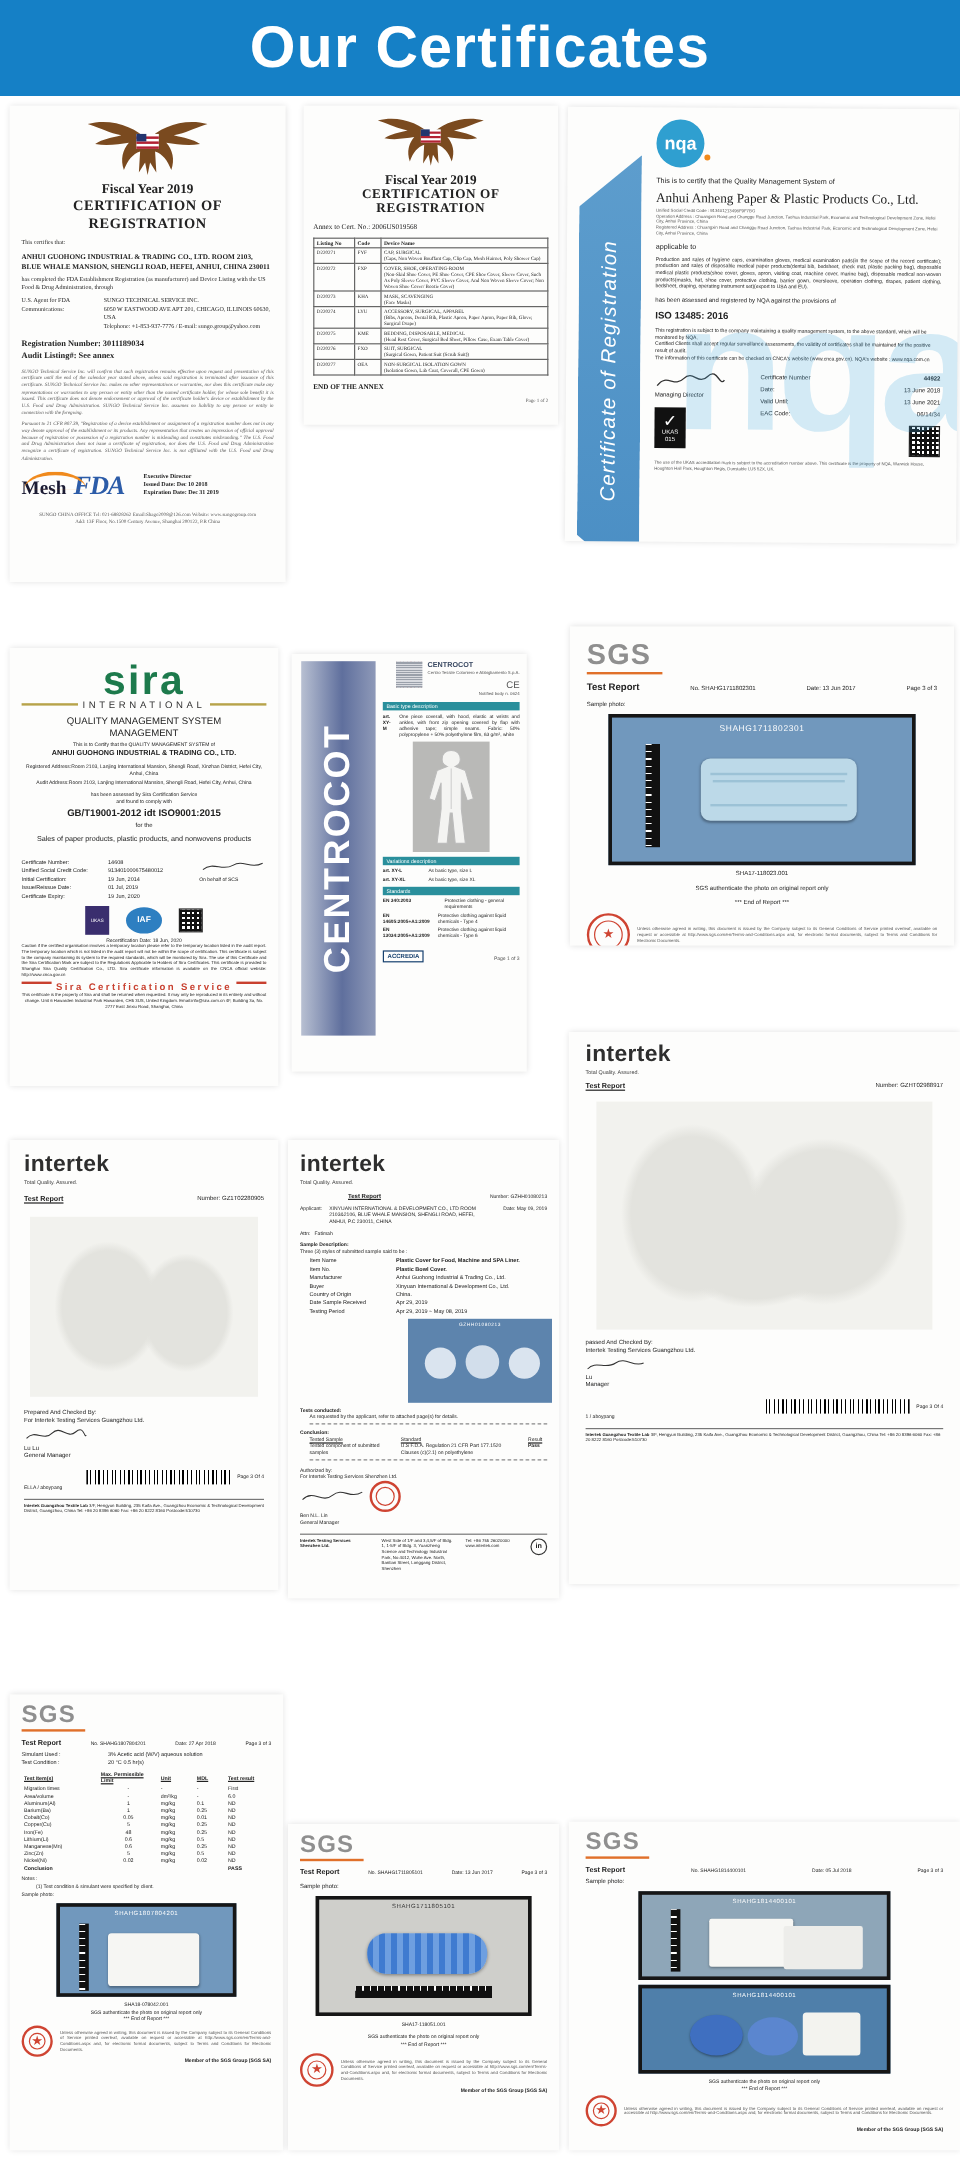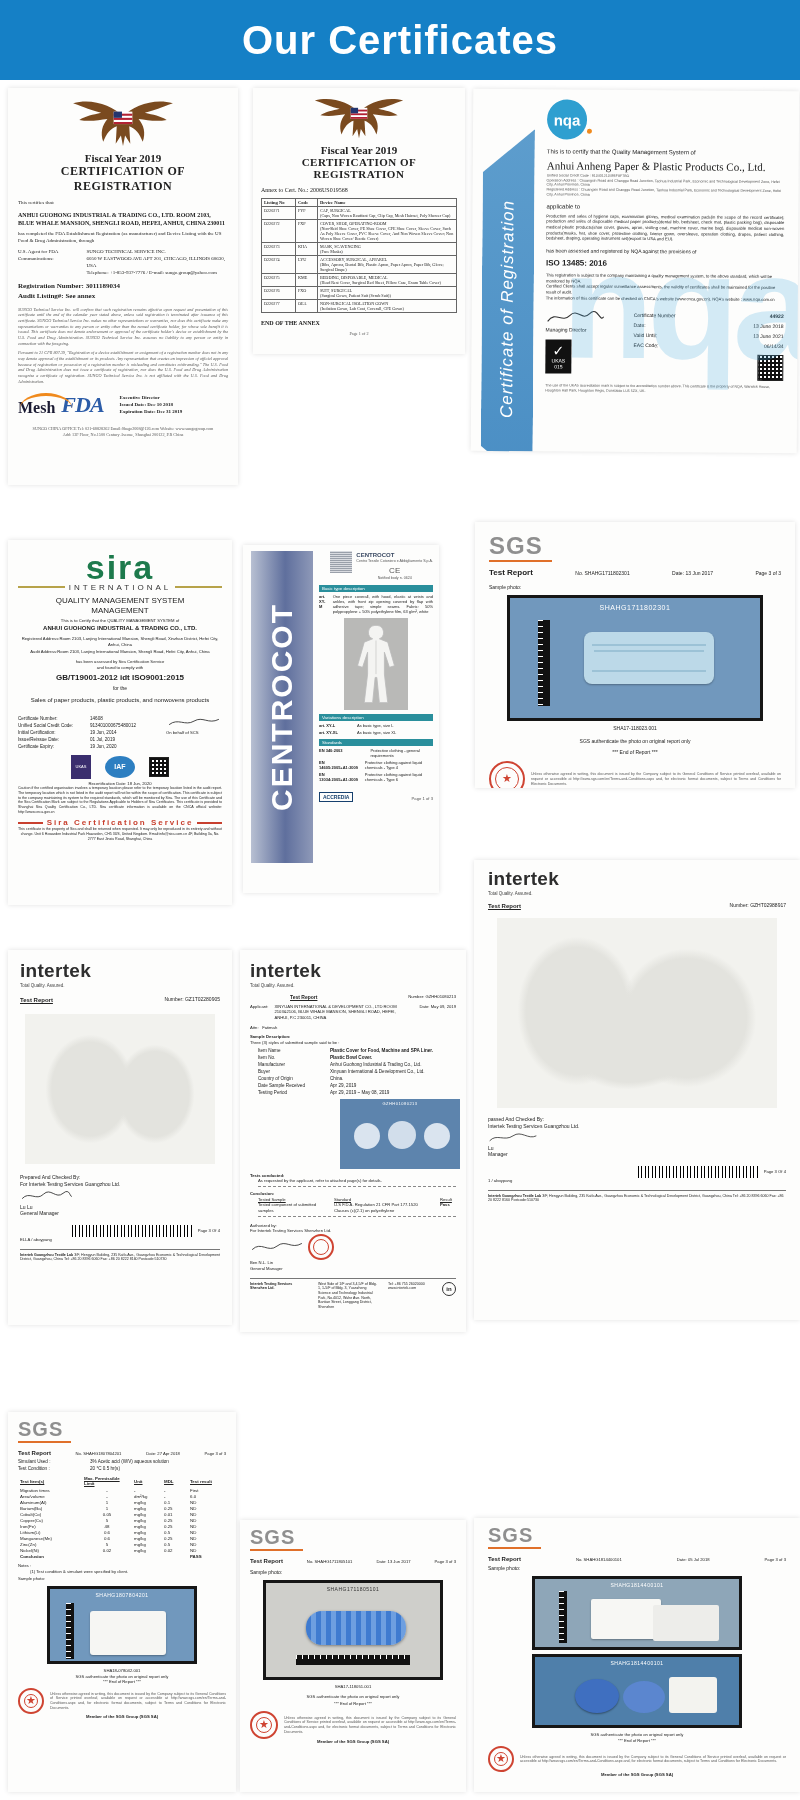--- a/index.html
+++ b/index.html
@@ -1,22 +1,22 @@
 <!DOCTYPE html>
 <html><head>
 <meta charset="utf-8">
 <style>
   *{box-sizing:border-box;margin:0;padding:0}
   body{width:800px;height:1800px;background:#fff;font-family:"Liberation Sans",sans-serif;color:#222;position:relative}
   .page{position:relative;width:800px;height:1800px;overflow:hidden;background:#fff}
   .hdr{position:absolute;left:0;top:0;width:800px;height:80px;background:#1580c6;display:flex;align-items:center;justify-content:center}
-  .hdr h1{color:#fff;font-size:40px;font-weight:bold;letter-spacing:1px;font-family:"Liberation Sans",sans-serif}
+  .hdr h1{color:#fff;font-size:49px;font-weight:bold;letter-spacing:1px;font-family:"Liberation Sans",sans-serif}
   .cert{position:absolute;background:#fdfdfc;box-shadow:0 0 5px rgba(0,0,0,.12);overflow:hidden}
   .serif{font-family:"Liberation Serif",serif}
-  .b{font-weight:bold}.i{font-style:italic}.c{text-align:center}.r{text-align:center}.j{text-align:justify}
+  .b{font-weight:bold}.i{font-style:italic}.c{text-align:center}.r{text-align:right}.j{text-align:justify}
   .t3{font-size:3.6px;line-height:1.3}.t4{font-size:4.2px;line-height:1.35}.t5{font-size:5px;line-height:1.35}
   .t6{font-size:6px;line-height:1.35}.t7{font-size:7px;line-height:1.3}.t8{font-size:8px;line-height:1.3}
   .gy{color:#555}.mt2{margin-top:2px}.mt4{margin-top:4px}.mt6{margin-top:6px}.mt8{margin-top:8px}
   
   #certA{left:8px;top:88px;width:230px;height:397px;padding:8px 10px}
   #certB{left:253px;top:88px;width:212px;height:266px;padding:6px 8px}
   #certC{left:472px;top:90px;width:326px;height:362px;transform:rotate(.4deg);padding:10px 14px 8px 74px}
   #certD{left:8px;top:540px;width:224px;height:365px;padding:12px 10px 4px}
   #certE{left:243px;top:545px;width:196px;height:348px}
   #certF{left:475px;top:522px;width:320px;height:266px;padding:10px 14px 6px}
@@ -51,21 +51,21 @@
   .qr{width:26px;height:26px;background-color:#fff;border:1px solid #222;background-image:repeating-linear-gradient(0deg,#111 0 2px,transparent 2px 4px),repeating-linear-gradient(90deg,#111 0 2px,transparent 2px 4px)}
   
   .sira-logo{font-size:34px;font-weight:bold;color:#1d7a4c;text-align:center;letter-spacing:2px;line-height:.9}
   .sira-cert{display:flex;align-items:center;gap:4px;justify-content:center}
   .sira-cert .ln{flex:1;height:2px;background:#b7a34a}
   .sira-cert span{font-size:8px;letter-spacing:3px;color:#333}
   .kv{display:flex;font-size:4.6px;margin-top:2px}
   .kv .k{width:72px}
   .iaf{width:30px;height:22px;border-radius:50%;background:#2d7fc1;color:#fff;font-size:7px;font-weight:bold;display:flex;align-items:center;justify-content:center}
   .ukas-s{width:20px;height:24px;background:#3a2e6e;color:#fff;font-size:4px;display:flex;align-items:center;justify-content:center}
-  .sira-band{display:flex;align-items:center;gap:4px;margin-top:4px}
+  .sira-band{display:flex;gap:4px;margin-top:4px}
   .sira-band .ln{flex:1;height:2px;background:#c8402f}
   .sira-band span{color:#c8402f;font-weight:bold;font-size:8px;letter-spacing:2px}
   
   .ct-band{position:absolute;left:8px;top:6px;bottom:30px;width:62px;background:linear-gradient(90deg,#b8c0d2,#5f6f9d 55%,#8e99b8);display:flex;align-items:center;justify-content:center}
   .ct-band span{writing-mode:vertical-rl;transform:rotate(180deg);color:#fff;font-size:30px;font-weight:bold;letter-spacing:2px}
   .ct-main{position:absolute;left:76px;top:6px;right:6px;bottom:4px}
   .ct-logo{width:22px;height:22px;background:repeating-linear-gradient(0deg,#9aa0aa 0 1px,#d9dbe0 1px 2px),repeating-linear-gradient(90deg,rgba(170,60,60,.5) 0 1px,transparent 1px 3px)}
   .ct-bar{background:#2a8f9c;color:#fff;font-size:4.4px;padding:1px 3px;margin-top:4px}
   .ct-row{display:flex;gap:4px;font-size:4px;margin-top:2px}
   .suit{width:64px;height:92px;background:#b9b9b7;margin:4px auto;display:flex;align-items:center;justify-content:center}

